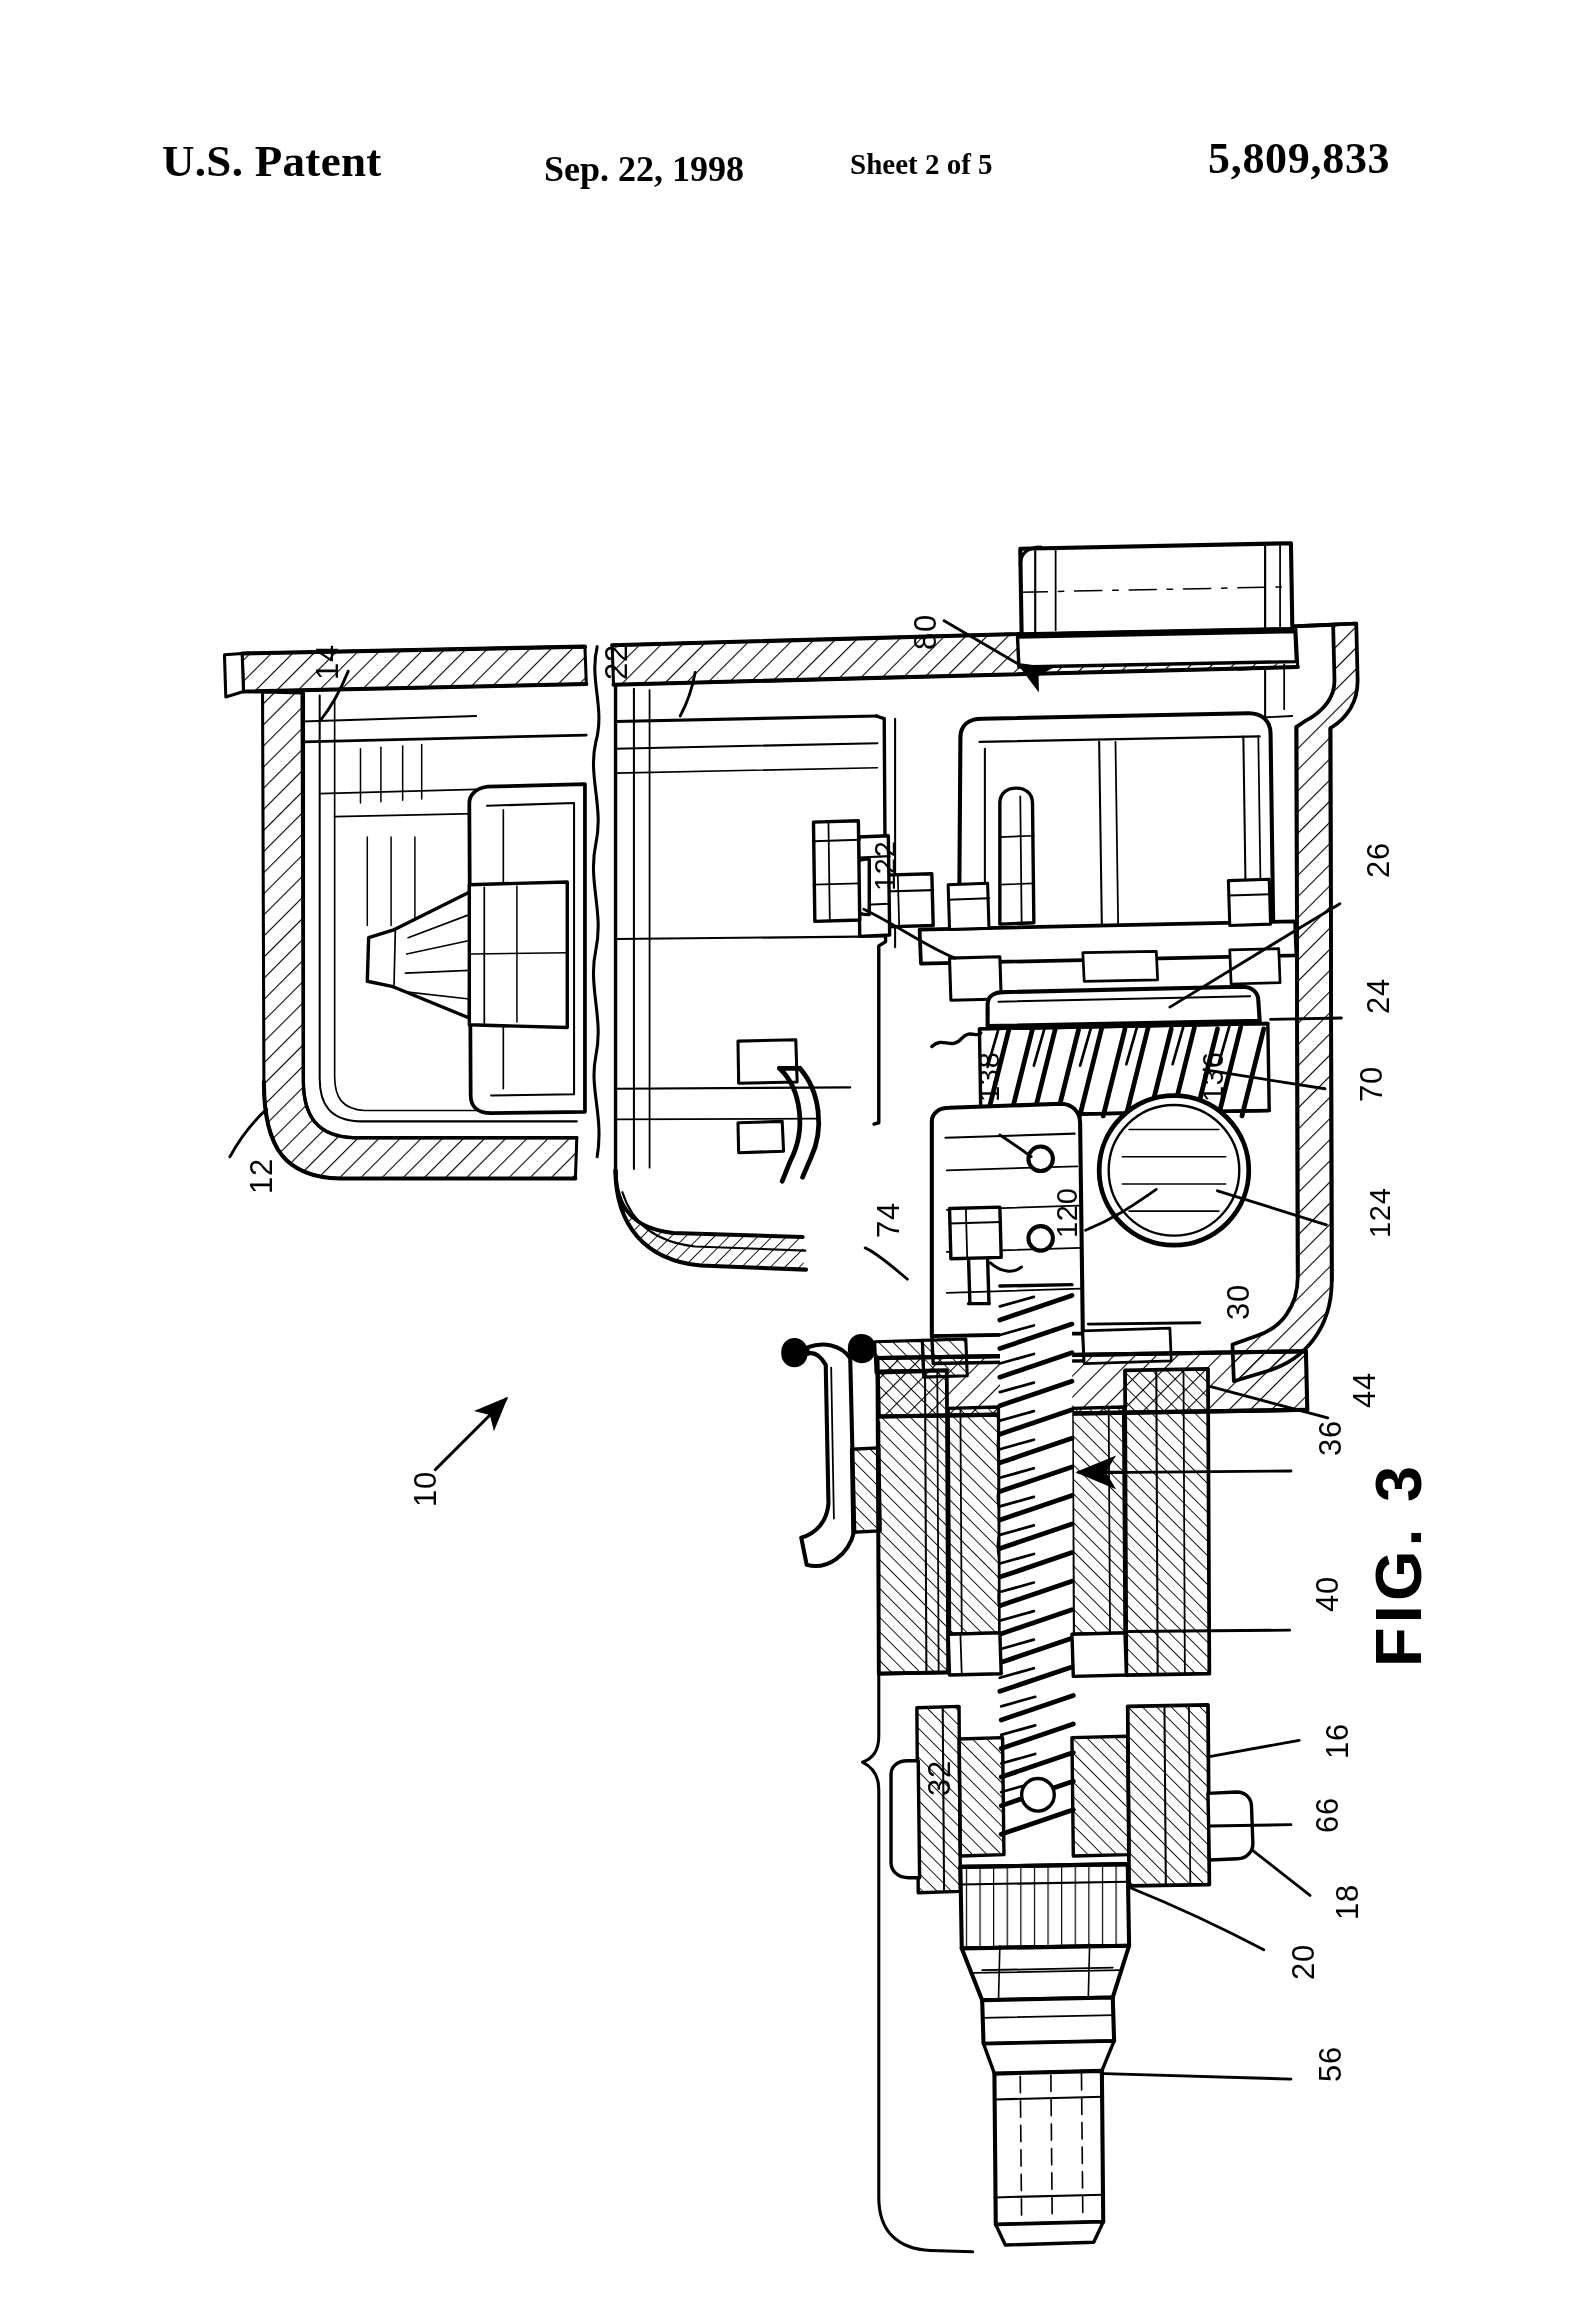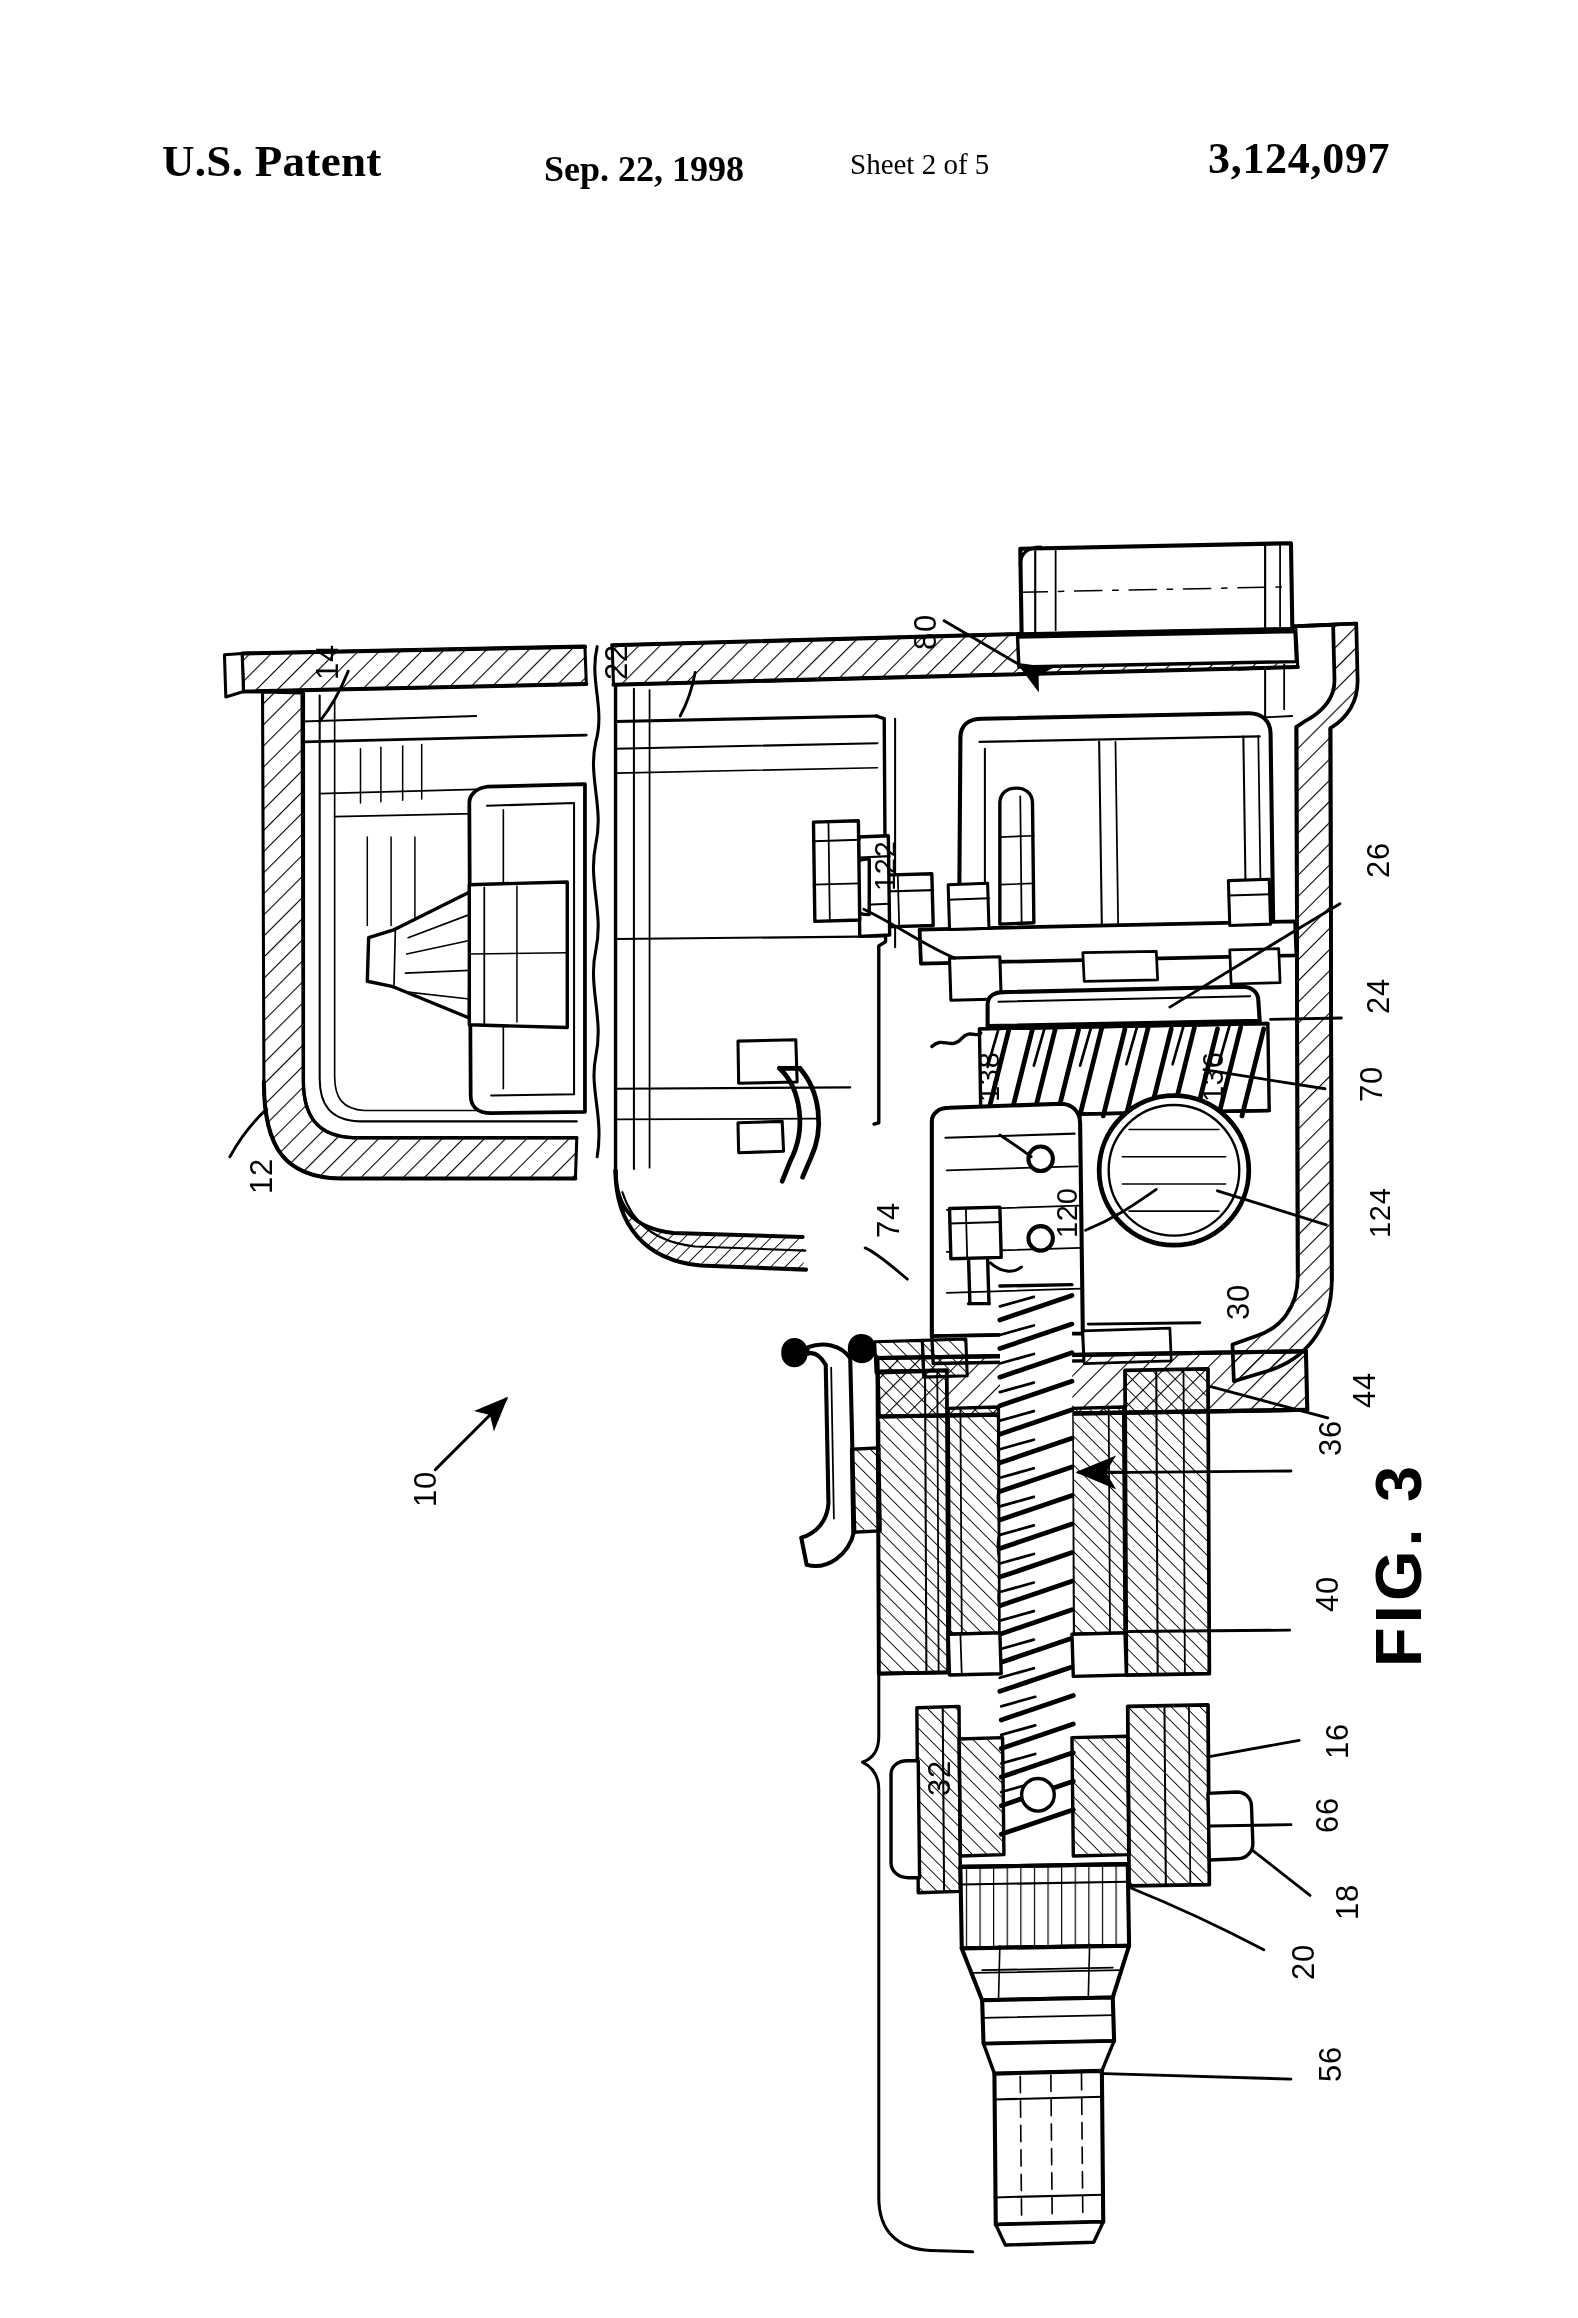--- a/index.html
+++ b/index.html
@@ -5,21 +5,21 @@
 <style>
   html,body{margin:0;padding:0;background:#fff;}
   body{width:1578px;height:2319px;position:relative;
        font-family:"Liberation Serif",serif;color:#000;overflow:hidden;}
 
   
   #patent-header{position:absolute;left:0;top:0;width:1300px;height:204px;}
   .hdr-title{position:absolute;left:162px;top:135px;font-size:45px;font-weight:bold;
              letter-spacing:0.3px;font-family:"Liberation Serif",serif;}
   .hdr-date{position:absolute;left:544px;top:148px;font-size:36px;font-weight:bold;}
-  .hdr-sheet{position:absolute;left:850px;top:148px;font-size:29px;font-weight:normal;}
+  .hdr-sheet{position:absolute;left:850px;top:148px;font-size:29px;font-weight:bold;}
   .hdr-num{position:absolute;left:1208px;top:133px;font-size:44px;font-weight:bold;
            letter-spacing:0.7px;}
 
   
   #figure-stage{position:absolute;left:0;top:204px;width:1578px;height:2115px;}
   #drawing-svg{position:absolute;left:0;top:0;}
 
   
   .ref{position:absolute;font-family:"Liberation Sans",sans-serif;
        font-size:31px;font-weight:500;letter-spacing:0.7px;
@@ -29,21 +29,21 @@
             font-size:65px;font-weight:bold;letter-spacing:4.1px;
             transform-origin:0 0;transform:rotate(-90deg);white-space:nowrap;}
 </style>
 </head>
 <body>
 
 <div id="patent-header">
   <div class="hdr-title">U.S. Patent</div>
   <div class="hdr-date">Sep. 22, 1998</div>
   <div class="hdr-sheet">Sheet 2 of 5</div>
-  <div class="hdr-num">3,124,097</div>
+  <div class="hdr-num">5,809,833</div>
 </div>
 
 <div id="figure-stage">
 
 <svg id="drawing-svg" width="1578" height="2115" viewBox="0 0 2320 3108" xmlns="http://www.w3.org/2000/svg">
   <defs>
     <pattern id="hatch" width="22" height="22" patternUnits="userSpaceOnUse" patternTransform="rotate(45)">
       <line x1="0" y1="0" x2="0" y2="22" stroke="#000" stroke-width="3.2"></line>
     </pattern>
     <pattern id="hatchR" width="22" height="22" patternUnits="userSpaceOnUse" patternTransform="rotate(-45)">

